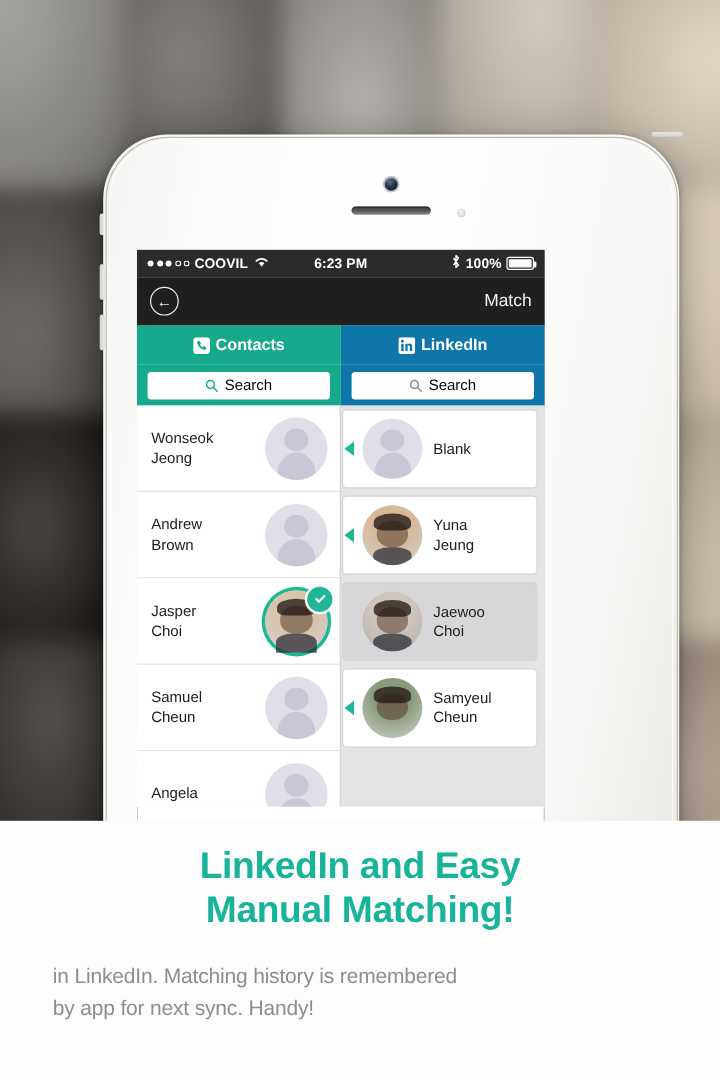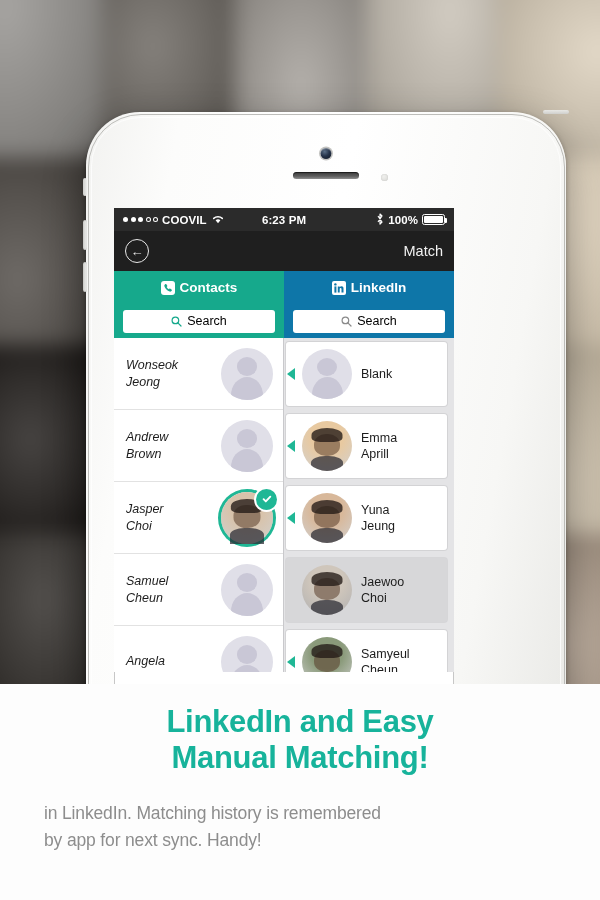--- a/index.html
+++ b/index.html
@@ -149,21 +149,21 @@
   .lists{ display:flex; height:334px; background:#e4e4e6; }
   .col{ width:50%; position:relative; overflow:hidden; }
   .col-left{ background:#fff; border-right:1px solid #c9c9cc; }
   .col-right{ background:#e4e4e6; }
 
   
   .lrow{
     height:72px; display:flex; align-items:center; padding:0 10px 0 12px;
     border-bottom:1px solid #e2e2e2; background:#fff; position:relative; cursor:pointer;
   }
-  .lname{ font-size:12.5px; color:#1d1d1d; line-height:1.32; flex:1;font-style:italic; }
+  .lname{ font-size:12.5px; color:#1d1d1d; line-height:1.32; flex:1; }
   .lav{ width:52px; height:52px; border-radius:50%; flex-shrink:0; position:relative; }
   .lrow.sel .lav{ box-shadow:0 0 0 3px #1fb795; }
   .check{
     position:absolute; right:-4px; top:-3px; width:21px; height:21px; border-radius:50%;
     background:#1fb795; display:flex; align-items:center; justify-content:center;
     box-shadow:0 0 0 2px #fff;
   }
 
   
   .rrow{ height:72px; padding:4px 7px 4px 2px; position:relative; cursor:pointer; }
@@ -393,34 +393,20 @@
                 <div class="body"></div>
               </div>
               <div class="rname">
                 <div>Blank</div>
               </div>
             </div>
           </div>
           <div class="rrow">
             <div class="tri"></div>
             <div class="rcard">
-              <div class="rav avwrap" style="background: radial-gradient(circle at 50% 32%, rgb(232, 201, 160) 0%, rgb(232, 201, 160) 38%, rgba(0, 0, 0, 0.18) 100%);">
-                <div style="position:absolute;left:50%;top:26%;transform:translateX(-50%);width:52%;height:44%;border-radius:46%;background:rgba(90,62,44,.55)"></div>
-                <div style="position:absolute;left:50%;top:14%;transform:translateX(-50%);width:62%;height:28%;border-radius:50% 50% 28% 28%;background:rgba(34,26,22,.78)"></div>
-                <div style="position:absolute;left:18%;bottom:0;width:64%;height:30%;border-radius:44% 44% 0 0;background:rgba(40,40,48,.72)"></div>
-              </div>
-              <div class="rname">
-                <div>Emma</div>
-                <div>Aprill</div>
-              </div>
-            </div>
-          </div>
-          <div class="rrow">
-            <div class="tri"></div>
-            <div class="rcard">
               <div class="rav avwrap" style="background: radial-gradient(circle at 50% 32%, rgb(216, 184, 154) 0%, rgb(216, 184, 154) 38%, rgba(0, 0, 0, 0.18) 100%);">
                 <div style="position:absolute;left:50%;top:26%;transform:translateX(-50%);width:52%;height:44%;border-radius:46%;background:rgba(90,62,44,.55)"></div>
                 <div style="position:absolute;left:50%;top:14%;transform:translateX(-50%);width:62%;height:28%;border-radius:50% 50% 28% 28%;background:rgba(34,26,22,.78)"></div>
                 <div style="position:absolute;left:18%;bottom:0;width:64%;height:30%;border-radius:44% 44% 0 0;background:rgba(40,40,48,.72)"></div>
               </div>
               <div class="rname">
                 <div>Yuna</div>
                 <div>Jeung</div>
               </div>
             </div>

